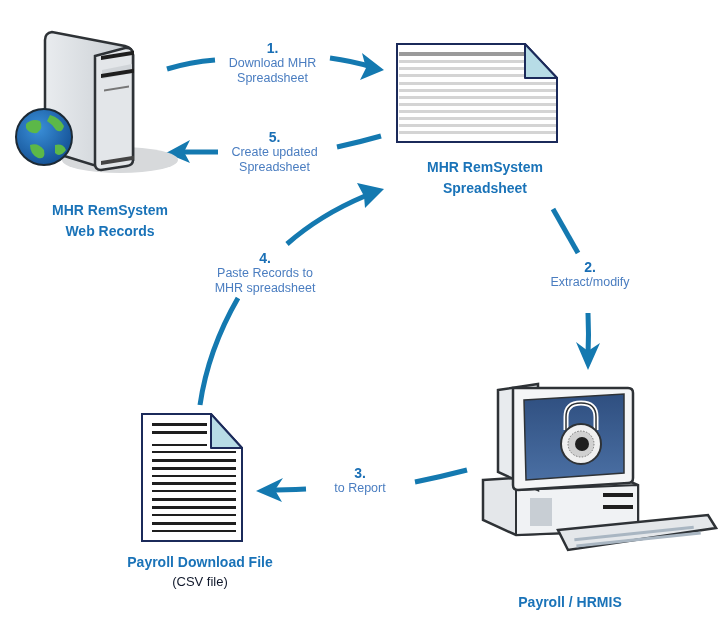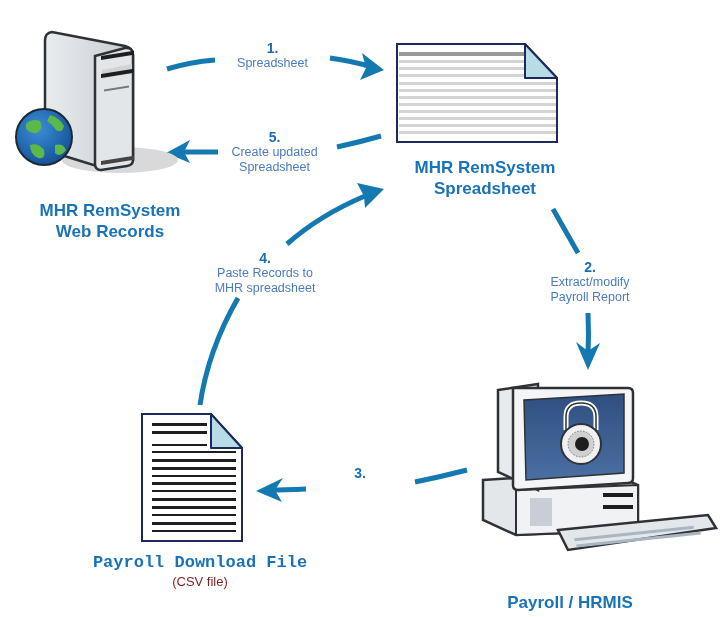--- a/index.html
+++ b/index.html
@@ -1,21 +1,21 @@
 <!DOCTYPE html>
 <html><head>
 <meta charset="utf-8">
 <style>
   html, body { margin:0; padding:0; background:#ffffff; }
   body { width:722px; height:617px; position:relative; overflow:hidden;
          font-family:"Liberation Sans", sans-serif; }
   .abs { position:absolute; }
   .node-label { position:absolute; text-align:center; color:#1a73b8; font-weight:bold;
-                font-size:17px; line-height:21px; }
-  .node-sub { position:absolute; text-align:center; color:#7f1d1d; font-size:13px; }
+                font-size:14px; line-height:21px; }
+  .node-sub { position:absolute; text-align:center; color:#0f172a; font-size:13px; }
   .step { position:absolute; text-align:center; color:#4a7dc0; font-size:12.5px; line-height:15px; }
   .step .num { display:block; color:#1a6fb5; font-weight:bold; font-size:14px; line-height:16px; }
   svg { position:absolute; left:0; top:0; }
 </style>
 </head>
 <body>
 
 <svg width="722" height="617">
   <defs>
     <marker id="ah" markerWidth="10" markerHeight="10" refX="6" refY="5" orient="auto" markerUnits="userSpaceOnUse">
@@ -151,41 +151,42 @@
       <rect x="12" y="78" width="84" height="2"></rect>
       <rect x="12" y="86" width="84" height="3"></rect>
       <rect x="12" y="94" width="84" height="3"></rect>
       <rect x="12" y="102" width="84" height="2"></rect>
       <rect x="12" y="110" width="84" height="3"></rect>
       <rect x="12" y="118" width="84" height="2"></rect>
     </g>
     <path d="M71,2 L71,36 L102,36 Z" fill="#b7dce6" stroke="#1b2a5a" stroke-width="2" stroke-linejoin="round"></path>
   </svg>
 </div>
-<div class="node-label" style="left:80px;top:552px;width:240px;font-family:Liberation Mono, monospace;">Payroll Download File</div>
+<div class="node-label" style="left:80px;top:552px;width:240px;">Payroll Download File</div>
 <div class="node-sub" style="left:80px;top:574px;width:240px;">(CSV file)</div>
 
 <div class="step" style="left:210px;top:40px;width:125px;">
   <span class="num">1.</span>
+  <div>Download MHR</div>
   <div>Spreadsheet</div>
 </div>
 
 <div class="step" style="left:212px;top:129px;width:125px;">
   <span class="num">5.</span>
   <div>Create updated</div>
   <div>Spreadsheet</div>
 </div>
 
 <div class="step" style="left:525px;top:259px;width:130px;">
   <span class="num">2.</span>
   <div>Extract/modify</div>
-  <div>Payroll Report</div>
 </div>
 
 <div class="step" style="left:300px;top:465px;width:120px;">
   <span class="num">3.</span>
+  <div>to Report</div>
 </div>
 
 <div class="step" style="left:190px;top:250px;width:150px;">
   <span class="num">4.</span>
   <div>Paste Records to</div>
   <div>MHR spreadsheet</div>
 </div>
 
 </body></html>

